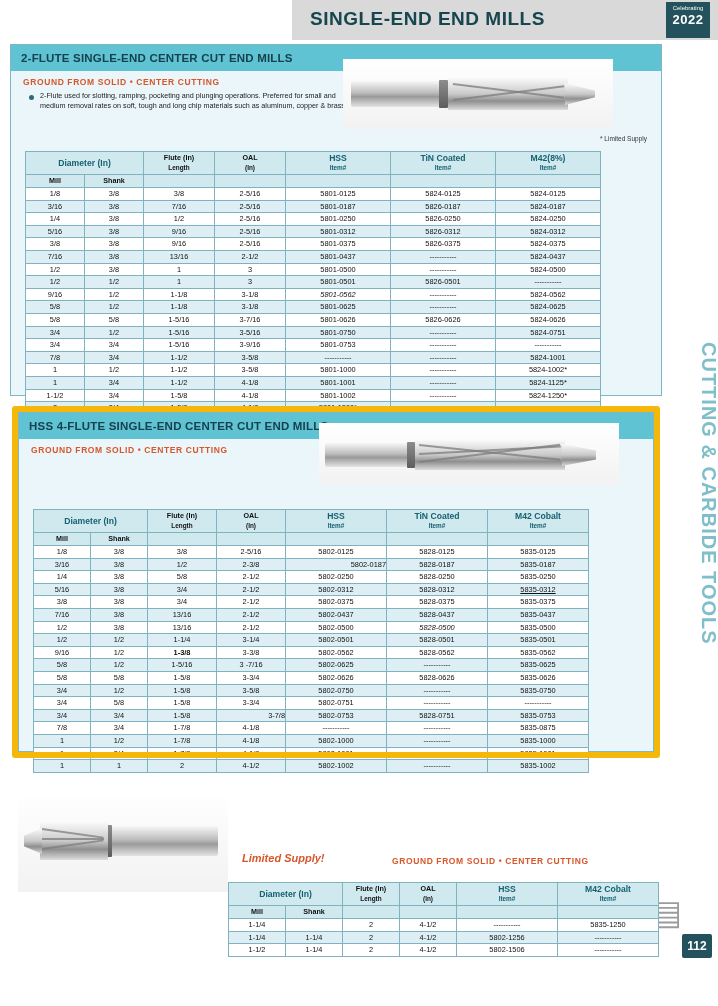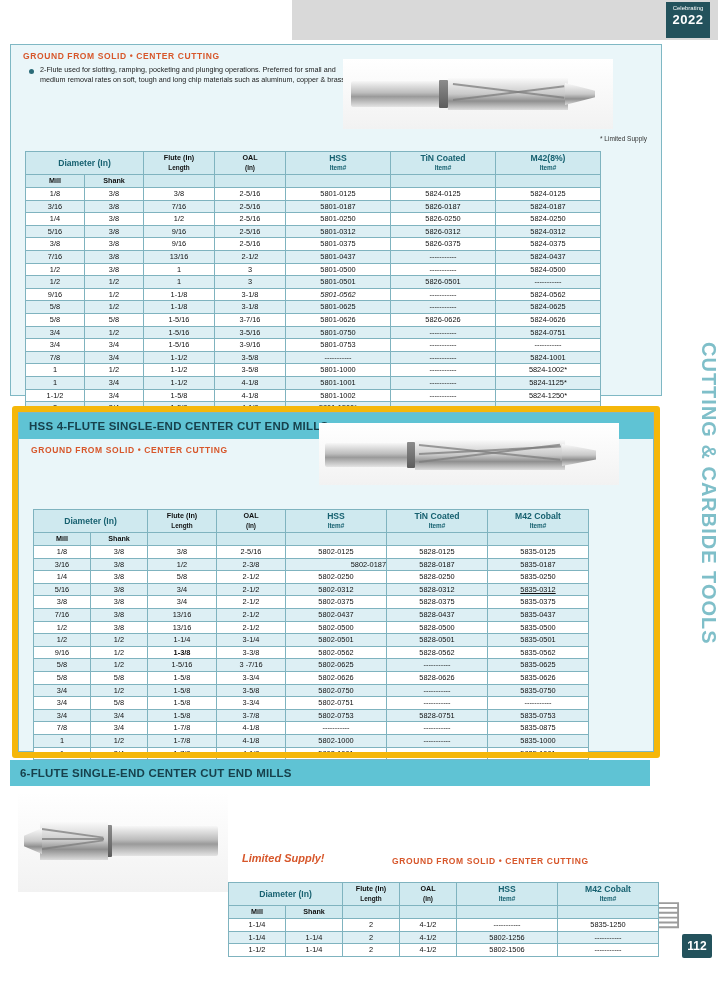--- a/index.html
+++ b/index.html
@@ -165,35 +165,39 @@
   
   .limited-supply{
     color:#d7572b;font-size:11px;font-weight:bold;font-style:italic;
   }
 </style>
 </head>
 <body>
 
 <div class="page-header">
   <div class="header-band"></div>
+  <div class="header-title">SINGLE-END END MILLS</div>
   <div class="celebrating">
     <span>Celebrating</span>
     <span class="yr">2022</span>
   </div>
 </div>
 
 <div class="side-strip">
   <div class="side-text">CUTTING &amp; CARBIDE TOOLS</div>
   <div class="corner-mark">▤</div>
   <div class="page-number">112</div>
 </div>
 
 <div class="content">
 
   <div class="section" style="position:absolute;left:0;top:0;width:652px;height:352px;">
+    <div class="sec-title-bar">
+      <span class="sec-title">2-FLUTE SINGLE-END CENTER CUT END MILLS</span>
+    </div>
     <div class="sub-note">GROUND FROM SOLID • CENTER CUTTING</div>
 
     <div class="bullet-wrap">
       <span class="bullet-dot"></span>
       <span class="bullet-text">2-Flute used for slotting, ramping, pocketing and plunging operations. Preferred for small and medium removal rates on soft, tough and long chip materials such as aluminum, copper &amp; brass.</span>
     </div>
 
     <div class="tool-img mill2">
       <div class="shank" style="left:8px;top:22px;width:90px;height:26px;"></div>
       <div class="band" style="left:96px;top:21px;width:9px;height:28px;"></div>
@@ -528,21 +532,21 @@
               <td style="width: 100px;">5802-0437</td>
               <td style="width: 100px;">5828-0437</td>
               <td style="width: 100px;">5835-0437</td>
             </tr>
             <tr>
               <td style="width: 56px;">1/2</td>
               <td style="width: 56px;">3/8</td>
               <td style="width: 68px;">13/16</td>
               <td style="width: 68px;">2-1/2</td>
               <td style="width: 100px;">5802-0500</td>
-              <td style="width: 100px;">5828-0500</td>
+              <td style="width: 100px; font-style: italic;">5828-0500</td>
               <td style="width: 100px;">5835-0500</td>
             </tr>
             <tr>
               <td style="width: 56px;">1/2</td>
               <td style="width: 56px;">1/2</td>
               <td style="width: 68px;">1-1/4</td>
               <td style="width: 68px;">3-1/4</td>
               <td style="width: 100px;">5802-0501</td>
               <td style="width: 100px;">5828-0501</td>
               <td style="width: 100px;">5835-0501</td>
@@ -589,21 +593,21 @@
               <td style="width: 68px;">1-5/8</td>
               <td style="width: 68px;">3-3/4</td>
               <td style="width: 100px;">5802-0751</td>
               <td style="width: 100px;">-----------</td>
               <td style="width: 100px;">-----------</td>
             </tr>
             <tr>
               <td style="width: 56px;">3/4</td>
               <td style="width: 56px;">3/4</td>
               <td style="width: 68px;">1-5/8</td>
-              <td style="width: 68px;">3-7/8</td>
+              <td style="width: 68px; text-align: right;">3-7/8</td>
               <td style="width: 100px;">5802-0753</td>
               <td style="width: 100px;">5828-0751</td>
               <td style="width: 100px;">5835-0753</td>
             </tr>
             <tr>
               <td style="width: 56px;">7/8</td>
               <td style="width: 56px;">3/4</td>
               <td style="width: 68px;">1-7/8</td>
               <td style="width: 68px;">4-1/8</td>
               <td style="width: 100px;">-----------</td>
@@ -638,23 +642,20 @@
               <td style="width: 100px;">5835-1002</td>
             </tr>
           </tbody>
       </table>
     </div>
   </div>
 
   <div class="highlight" style="left:2px;top:362px;width:648px;height:352px;"></div>
 
   <div style="position:absolute;left:0;top:716px;width:652px;height:196px;">
-    <div class="sec-title-bar" style="width:640px;">
-      <span class="sec-title">6-FLUTE SINGLE-END CENTER CUT END MILLS</span>
-    </div>
 
     <div class="tool-img mill6" style="top:32px;left:8px;">
       <div class="shank" style="left:90px;top:34px;width:110px;height:30px;"></div>
       <div class="band" style="left:86px;top:33px;width:8px;height:32px;"></div>
       <div class="flute-body" style="left:22px;top:30px;width:68px;height:38px;"></div>
       <div class="flute-line" style="left:24px;top:36px;width:62px;transform:rotate(8deg);"></div>
       <div class="flute-line" style="left:24px;top:46px;width:62px;transform:rotate(0deg);"></div>
       <div class="flute-line" style="left:24px;top:56px;width:62px;transform:rotate(-8deg);"></div>
       <div class="flute-body" style="left:6px;top:36px;width:18px;height:26px;clip-path:polygon(100% 0,100% 100%,0 70%,0 30%);"></div>
     </div>

